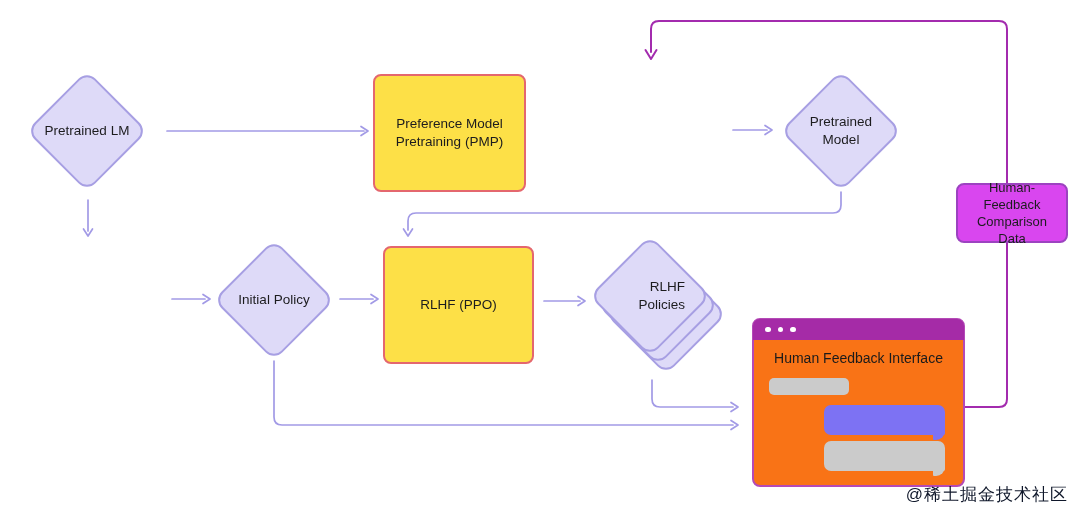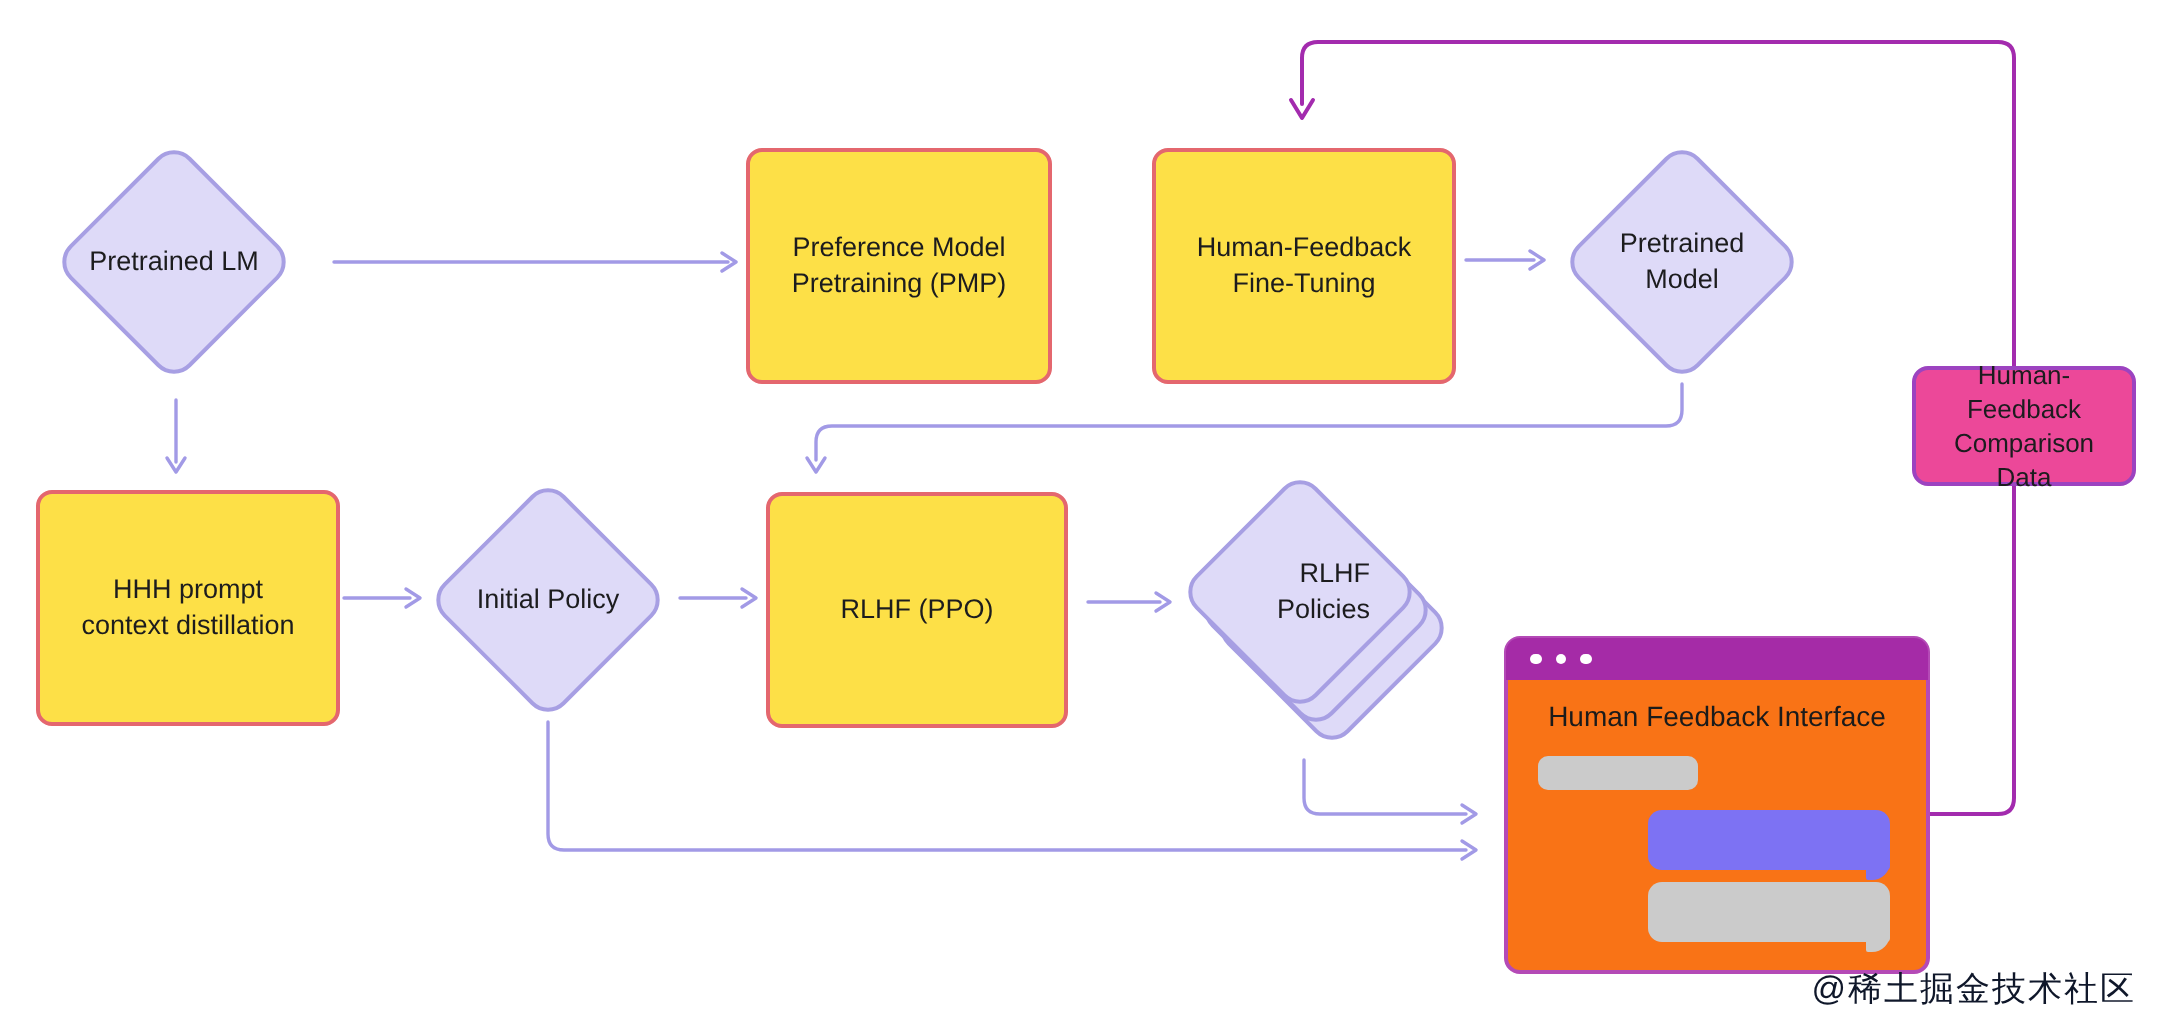--- a/index.html
+++ b/index.html
@@ -8,21 +8,21 @@
     font-family:"Liberation Sans","DejaVu Sans",sans-serif;color:#1c1c1e;
   }
   #connectors{position:absolute;left:0;top:0;z-index:0;}
 
   .node{position:absolute;display:flex;align-items:center;justify-content:center;
         text-align:center;font-size:13.5px;line-height:1.32;z-index:1;}
 
   .pinkbox{background:#fde047;border:2px solid #e4676e;border-radius:8px;}
   .pinkbox .label{padding:0 8px;}
 
-  .databox{background:#ec4899;border:2px solid #9c43c0;border-radius:8px;font-size:13px;z-index:2;}
+  .databox{background:#d946ef;border:2px solid #9c43c0;border-radius:8px;font-size:13px;z-index:2;}
 
   .diamond .shape{position:absolute;left:50%;top:50%;width:82px;height:82px;
     transform:translate(-50%,-50%) rotate(45deg);
     background:#dedaf8;border:2px solid #a79fe3;border-radius:12px;}
   .diamond .label{position:relative;z-index:3;width:94px;}
   .stack .shape.s2{transform:translate(calc(-50% + 8px),calc(-50% + 9px)) rotate(45deg);}
   .stack .shape.s3{transform:translate(calc(-50% + 16px),calc(-50% + 18px)) rotate(45deg);}
 
   
   .window{position:absolute;left:752px;top:318px;width:213px;height:169px;z-index:1;
@@ -92,36 +92,30 @@
 
   <div class="node diamond" style="left:29px;top:73px;width:116px;height:116px;">
     <div class="shape"></div>
     <div class="label">Pretrained LM</div>
   </div>
 
   <div class="node pinkbox" style="left:373px;top:74px;width:149px;height:114px;">
     <div class="label">Preference Model Pretraining (PMP)</div>
   </div>
 
-  <div class="node pinkbox" style="left:576px;top:74px;width:148px;height:114px;">
-    <div class="label">Human-Feedback Fine-Tuning</div>
-  </div>
 
   <div class="node diamond" style="left:783px;top:73px;width:116px;height:116px;">
     <div class="shape"></div>
     <div class="label">Pretrained Model</div>
   </div>
 
   <div class="node databox" style="left:956px;top:183px;width:108px;height:56px;">
     <div class="label" style="width:100px;">Human-Feedback Comparison Data</div>
   </div>
 
-  <div class="node pinkbox" style="left:18px;top:245px;width:148px;height:114px;">
-    <div class="label" style="width:118px;padding:0;">HHH prompt context distillation</div>
-  </div>
 
   <div class="node diamond" style="left:216px;top:242px;width:116px;height:116px;">
     <div class="shape"></div>
     <div class="label">Initial Policy</div>
   </div>
 
   <div class="node pinkbox" style="left:383px;top:246px;width:147px;height:114px;">
     <div class="label">RLHF (PPO)</div>
   </div>
 

